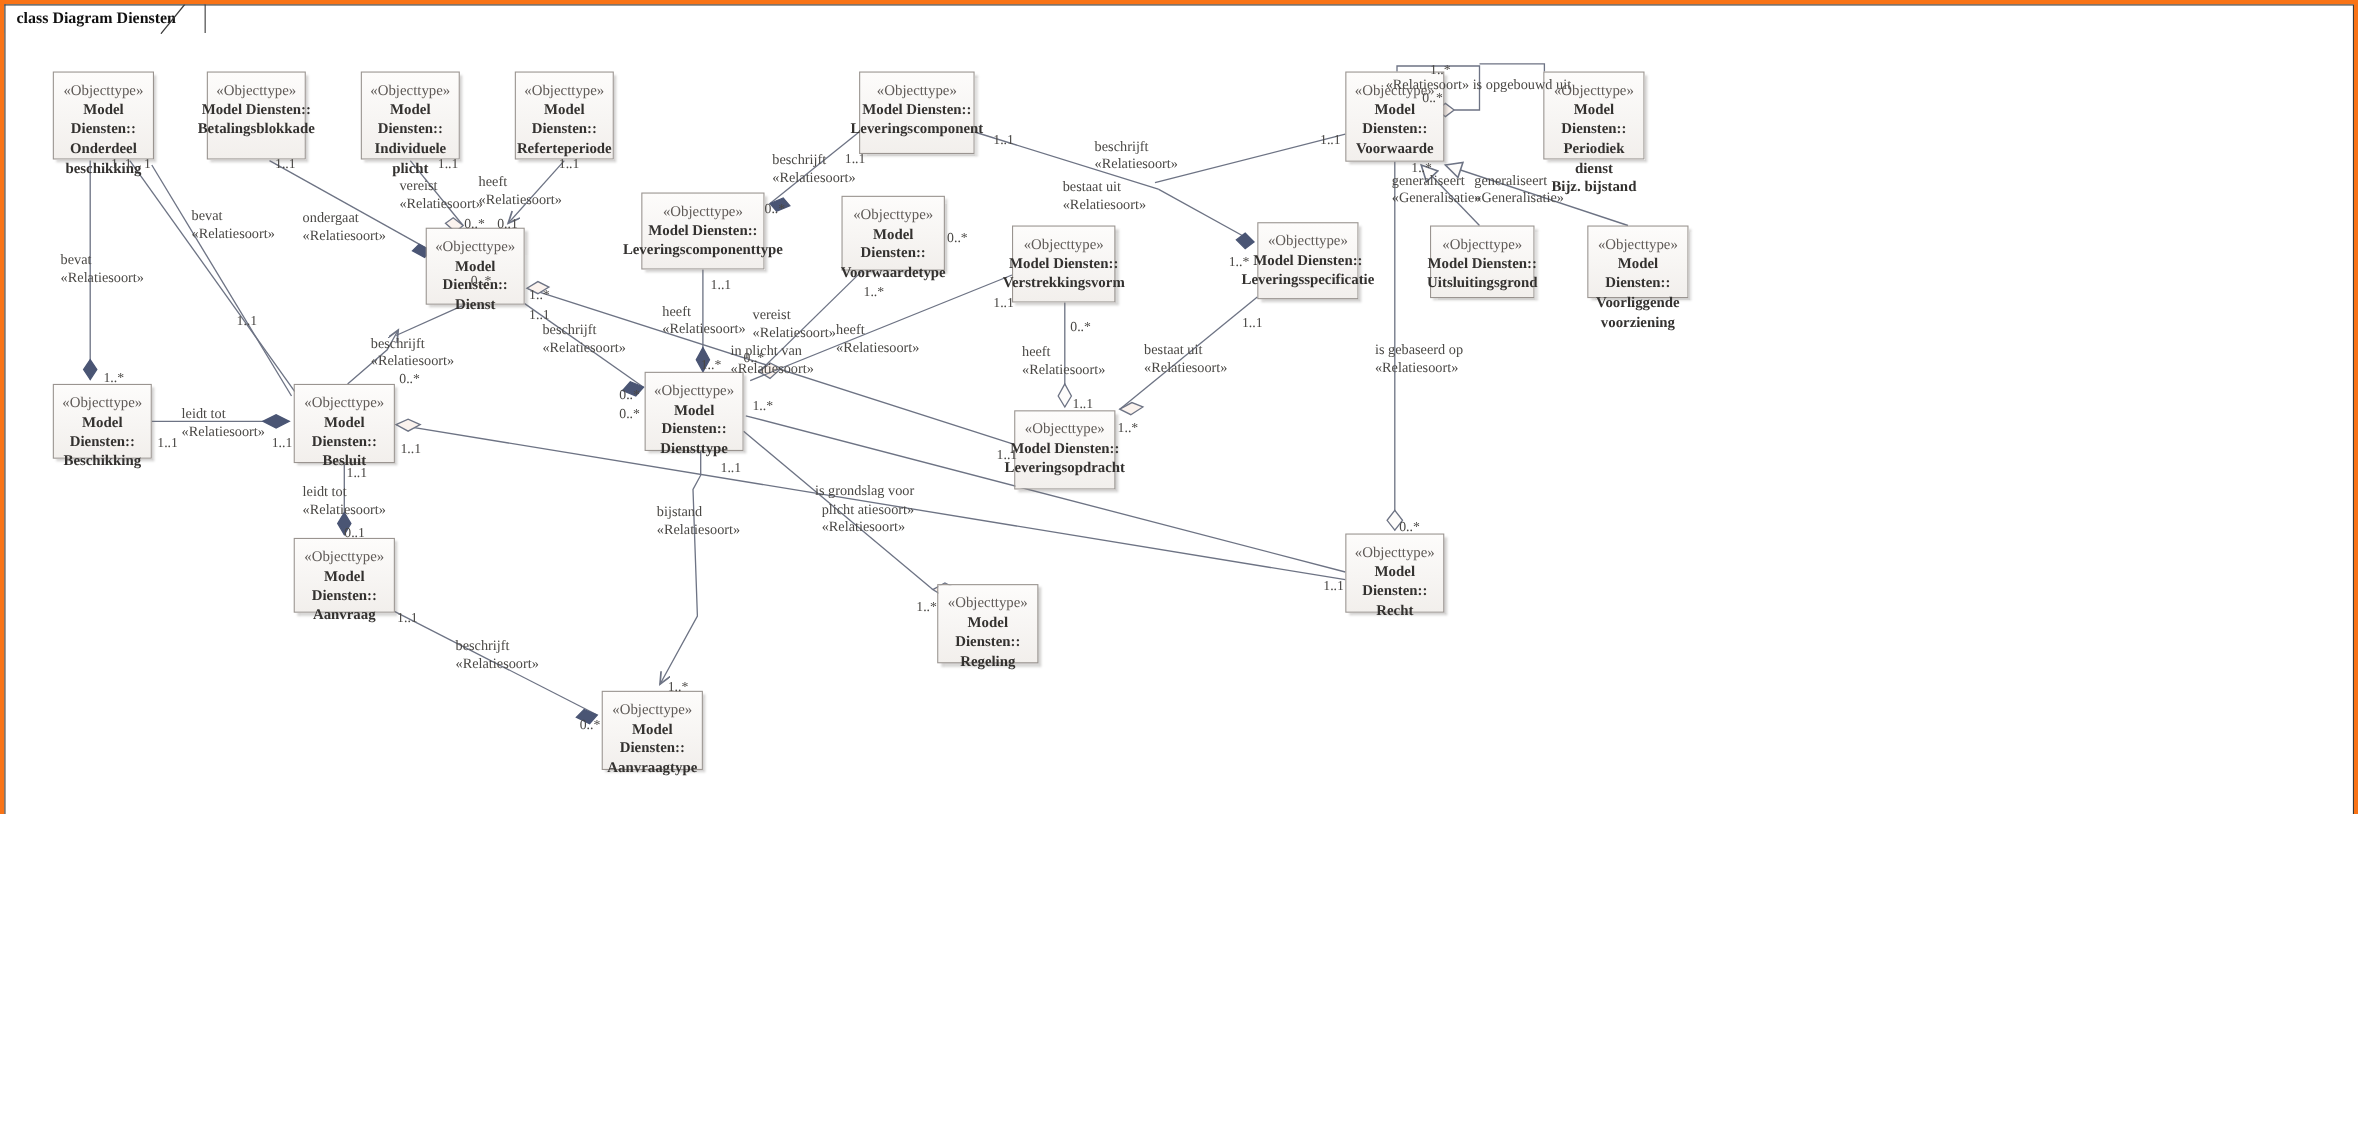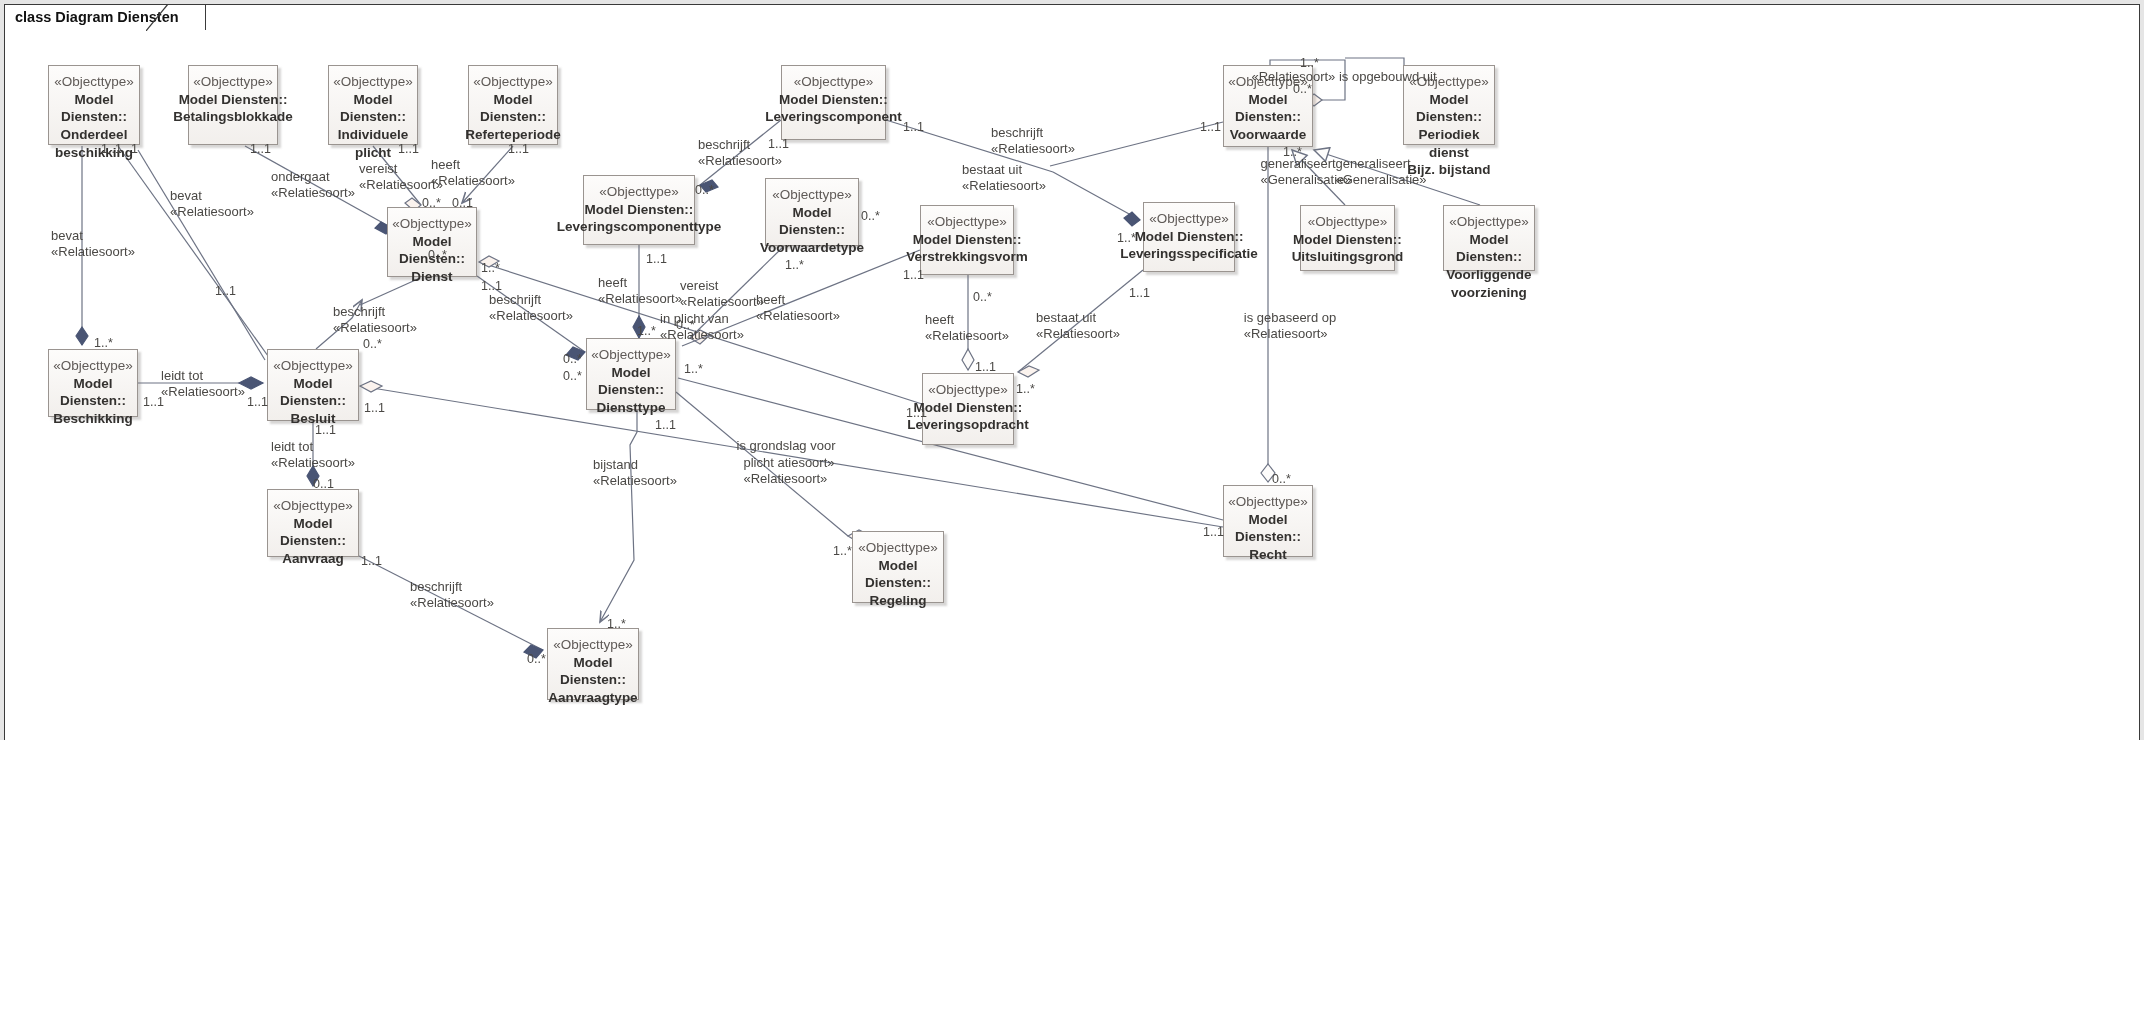--- a/index.html
+++ b/index.html
@@ -1,17 +1,17 @@
 <!DOCTYPE html>
 <html><head>
 <meta charset="utf-8">
 <style>
   html,body{margin:0;padding:0;background:#ffffff;}
   body{font-family:"Liberation Sans",sans-serif;}
-  #canvas{position:relative;width:2144px;height:740px;background:#e5e5e5;overflow:hidden;}
+  #canvas{position:relative;width:2144px;height:740px;background:#f97316;overflow:hidden;font-family:Liberation Serif, serif;}
 
   
   #frame{position:absolute;left:4px;top:4px;width:2136px;height:1015px;
          border:1px solid #3a3a3a;box-sizing:border-box;background:#fff;}
   #frame-tab{position:absolute;left:4px;top:4px;height:26px;
              background:#fff;border:1px solid #3a3a3a;border-bottom:none;
              box-sizing:border-box;padding:4px 26px 4px 10px;
              font-size:14.5px;font-weight:bold;color:#111;white-space:nowrap;
              z-index:6;}
   #frame-tab-slash{position:absolute;left:146px;top:4px;width:30px;height:27px;z-index:7;}
@@ -251,21 +251,21 @@
 Aanvraagtype</div>
     </div>
     <div class="lbl ctr" style="left: 93px; top: 228px;">
       <div>bevat</div>
       <div>«Relatiesoort»</div>
     </div>
     <div class="lbl ctr" style="left: 212px; top: 188px;">
       <div>bevat</div>
       <div>«Relatiesoort»</div>
     </div>
-    <div class="lbl ctr" style="left: 313px; top: 169px;">
+    <div class="lbl ctr" style="left: 313px; top: 190px;">
       <div>ondergaat</div>
       <div>«Relatiesoort»</div>
     </div>
     <div class="lbl ctr" style="left: 401px; top: 161px;">
       <div>vereist</div>
       <div>«Relatiesoort»</div>
     </div>
     <div class="lbl ctr" style="left: 473px; top: 157px;">
       <div>heeft</div>
       <div>«Relatiesoort»</div>

